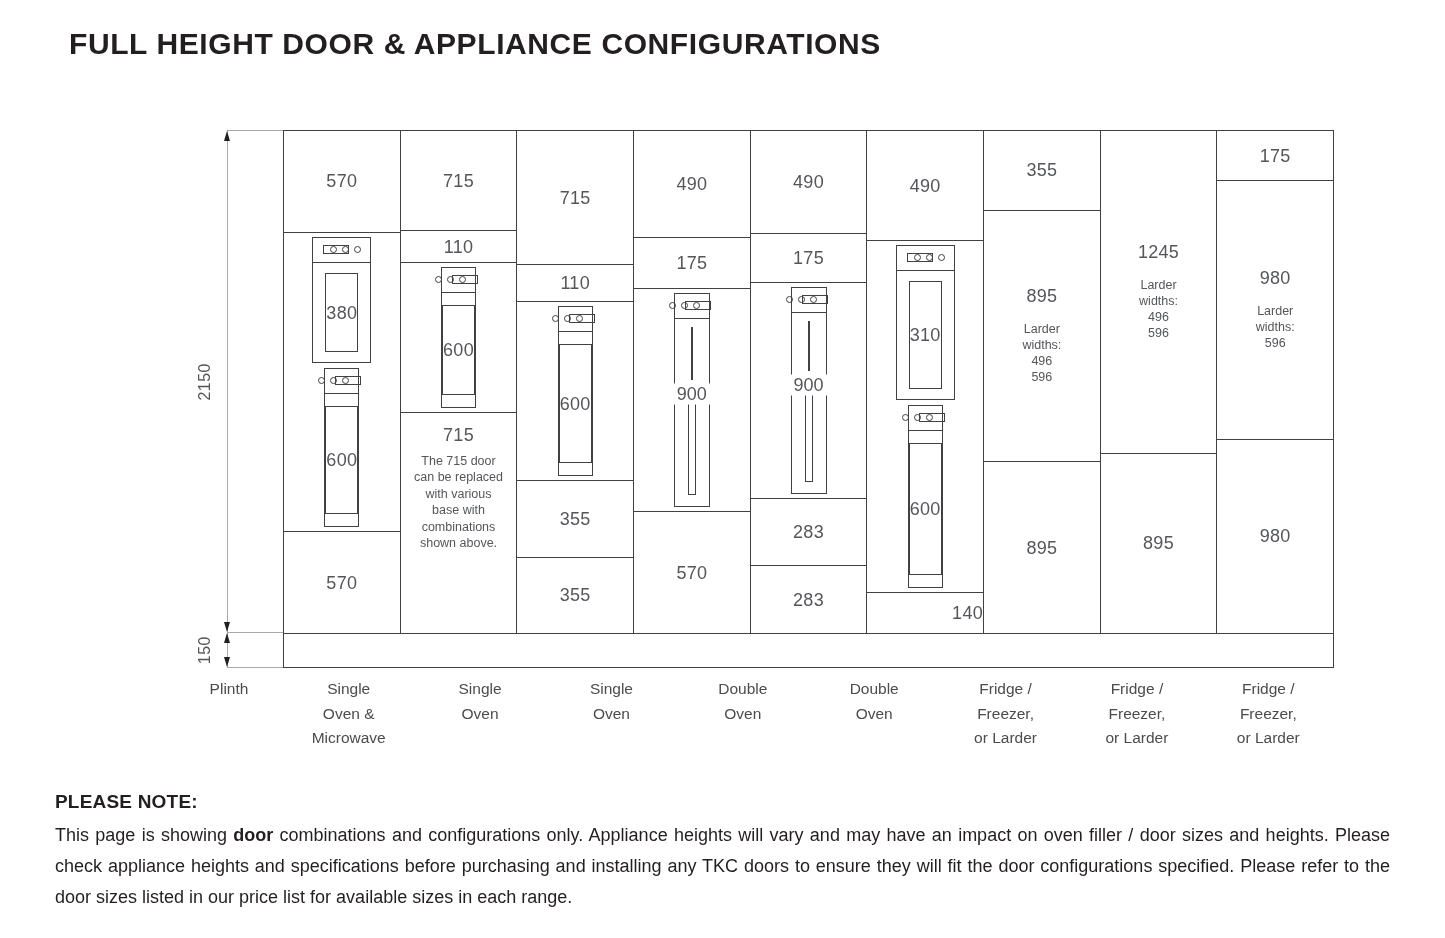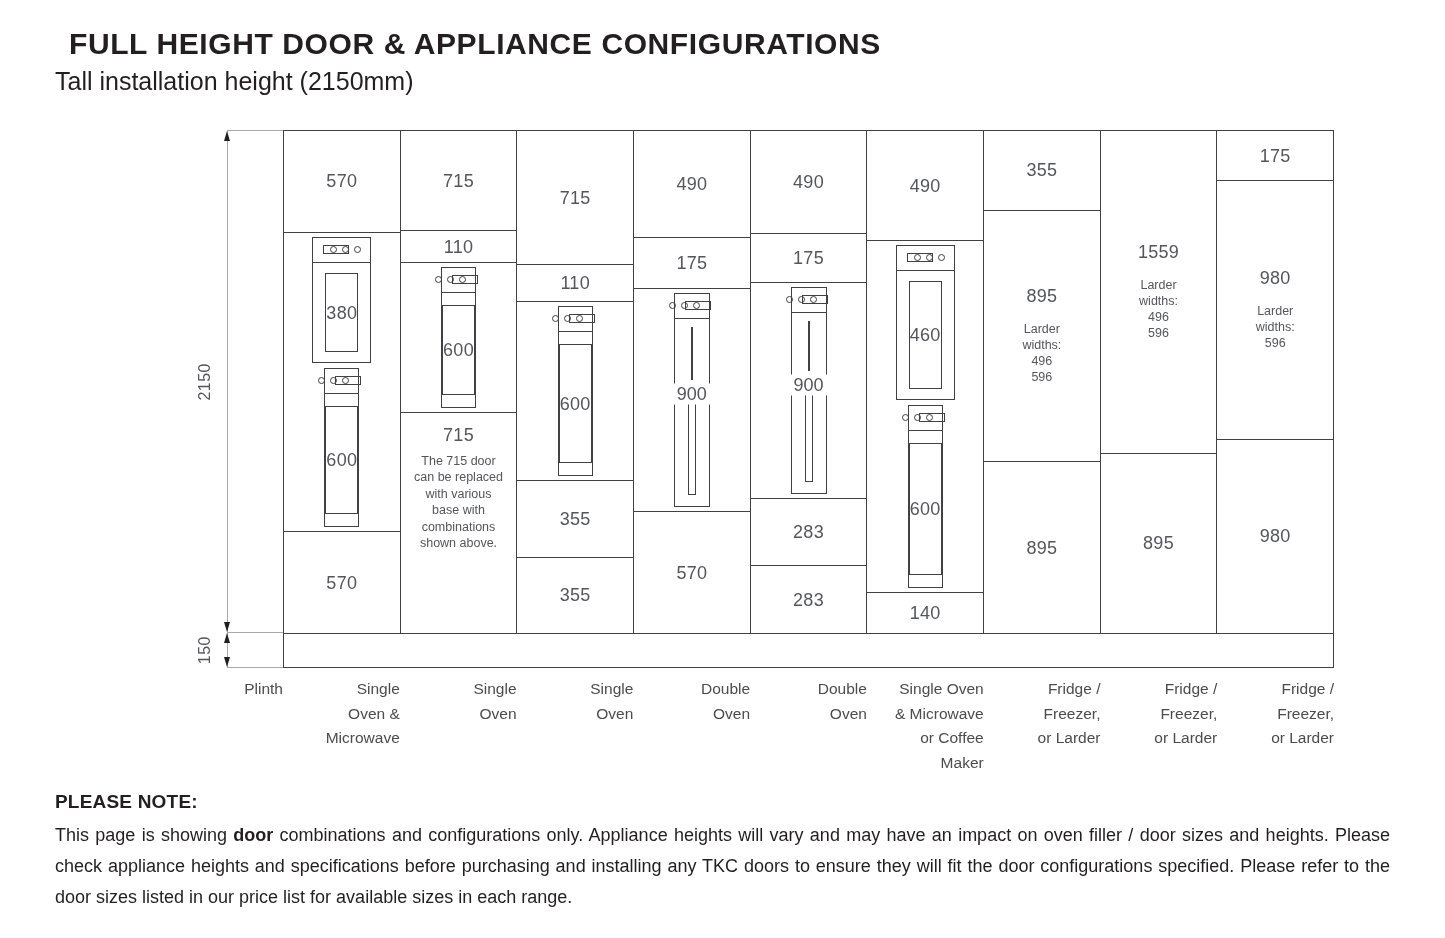--- a/index.html
+++ b/index.html
@@ -53,36 +53,35 @@
   .box1{flex:0 0 45%}
   .box1 .win{flex:1;margin:8px 16px}
   .box2{flex:1 1 0}
   .box2 .win{flex:1;margin:11px 13px}
   .mid{position:absolute;left:50%;top:calc(45% + 4.5px);transform:translate(-50%,-50%);
        background:#fff;padding:0 6px;z-index:2;font-size:18px;color:var(--num)}
 
   
   .plinth{position:absolute;left:283px;top:633px;width:1051px;height:35px;border:1.5px solid var(--ln);background:#fff}
   #labels{position:absolute;left:175px;top:677px;width:1159px;display:flex;
-          font-size:15.5px;line-height:24.5px;color:#4b4c4e;text-align:right}
+          font-size:15.5px;line-height:24.5px;color:#4b4c4e;text-align:center}
   .lab{flex:1 1 0;min-width:0}
   .lab.plinth-lab{flex:0 0 108px}
 
   
   .note-head{position:absolute;left:55px;top:791px;font-size:19px;font-weight:700;letter-spacing:.2px;color:var(--ink)}
   .note-body{position:absolute;left:55px;top:820px;width:1335px;font-size:18px;line-height:31px;
              text-align:justify;color:var(--ink)}
 </style>
 </head>
 <body>
 
 <div class="page">
 
   <div class="title">FULL HEIGHT DOOR &amp; APPLIANCE CONFIGURATIONS</div>
-  <div class="subtitle">Tall installation height (2150mm)</div>
 
   <div class="ext" style="left:227px;top:130px;width:56px"></div>
   <div class="vline" style="left:227px;top:131px;height:501px"></div>
   <div class="arr up" style="left:224px;top:131px"></div>
   <div class="arr dn" style="left:224px;top:622px"></div>
   <div class="dimwrap" style="left:194px;top:130px;width:22px;height:503px">
     <span class="dimtxt">2150</span>
   </div>
 
   <div class="ext" style="left:227px;top:632px;width:56px"></div>
@@ -265,38 +264,38 @@
           <div class="app micro" style="flex-grow: 470;">
             <div class="strip">
               <span class="disp"></span>
               <div class="dots">
                 <span class="dot"></span>
                 <span class="dot"></span>
                 <span class="dot"></span>
               </div>
             </div>
             <div class="win">
-              <span class="num">460</span>
+              <span class="num">310</span>
             </div>
           </div>
           <div class="app oven" style="flex-grow: 600;">
             <div class="strip">
               <span class="disp"></span>
               <div class="dots">
                 <span class="dot"></span>
                 <span class="dot"></span>
                 <span class="dot"></span>
               </div>
             </div>
             <div class="win">
               <span class="num">600</span>
             </div>
           </div>
         </div>
-        <div class="seg filler" style="flex-grow: 120;">
+        <div class="seg filler" style="flex-grow: 120; align-items: flex-end;">
           <span class="num">140</span>
         </div>
       </div>
       <div class="col">
         <div class="seg door" style="flex-grow: 355;">
           <span class="num">355</span>
         </div>
         <div class="seg door" style="flex-grow: 895;">
           <span class="num">895</span>
           <div class="sub">
@@ -305,21 +304,21 @@
             <div>496</div>
             <div>596</div>
           </div>
         </div>
         <div class="seg door" style="flex-grow: 895;">
           <span class="num">895</span>
         </div>
       </div>
       <div class="col">
         <div class="seg door" style="flex-grow: 1245;">
-          <span class="num">1559</span>
+          <span class="num">1245</span>
           <div class="sub">
             <div>Larder</div>
             <div>widths:</div>
             <div>496</div>
             <div>596</div>
           </div>
         </div>
         <div class="seg door" style="flex-grow: 895;">
           <span class="num">895</span>
         </div>
@@ -361,26 +360,20 @@
       </div>
       <div class="lab">
         <div>Double</div>
         <div>Oven</div>
       </div>
       <div class="lab">
         <div>Double</div>
         <div>Oven</div>
       </div>
       <div class="lab">
-        <div>Single Oven</div>
-        <div>&amp; Microwave</div>
-        <div>or Coffee</div>
-        <div>Maker</div>
-      </div>
-      <div class="lab">
         <div>Fridge /</div>
         <div>Freezer,</div>
         <div>or Larder</div>
       </div>
       <div class="lab">
         <div>Fridge /</div>
         <div>Freezer,</div>
         <div>or Larder</div>
       </div>
       <div class="lab">

